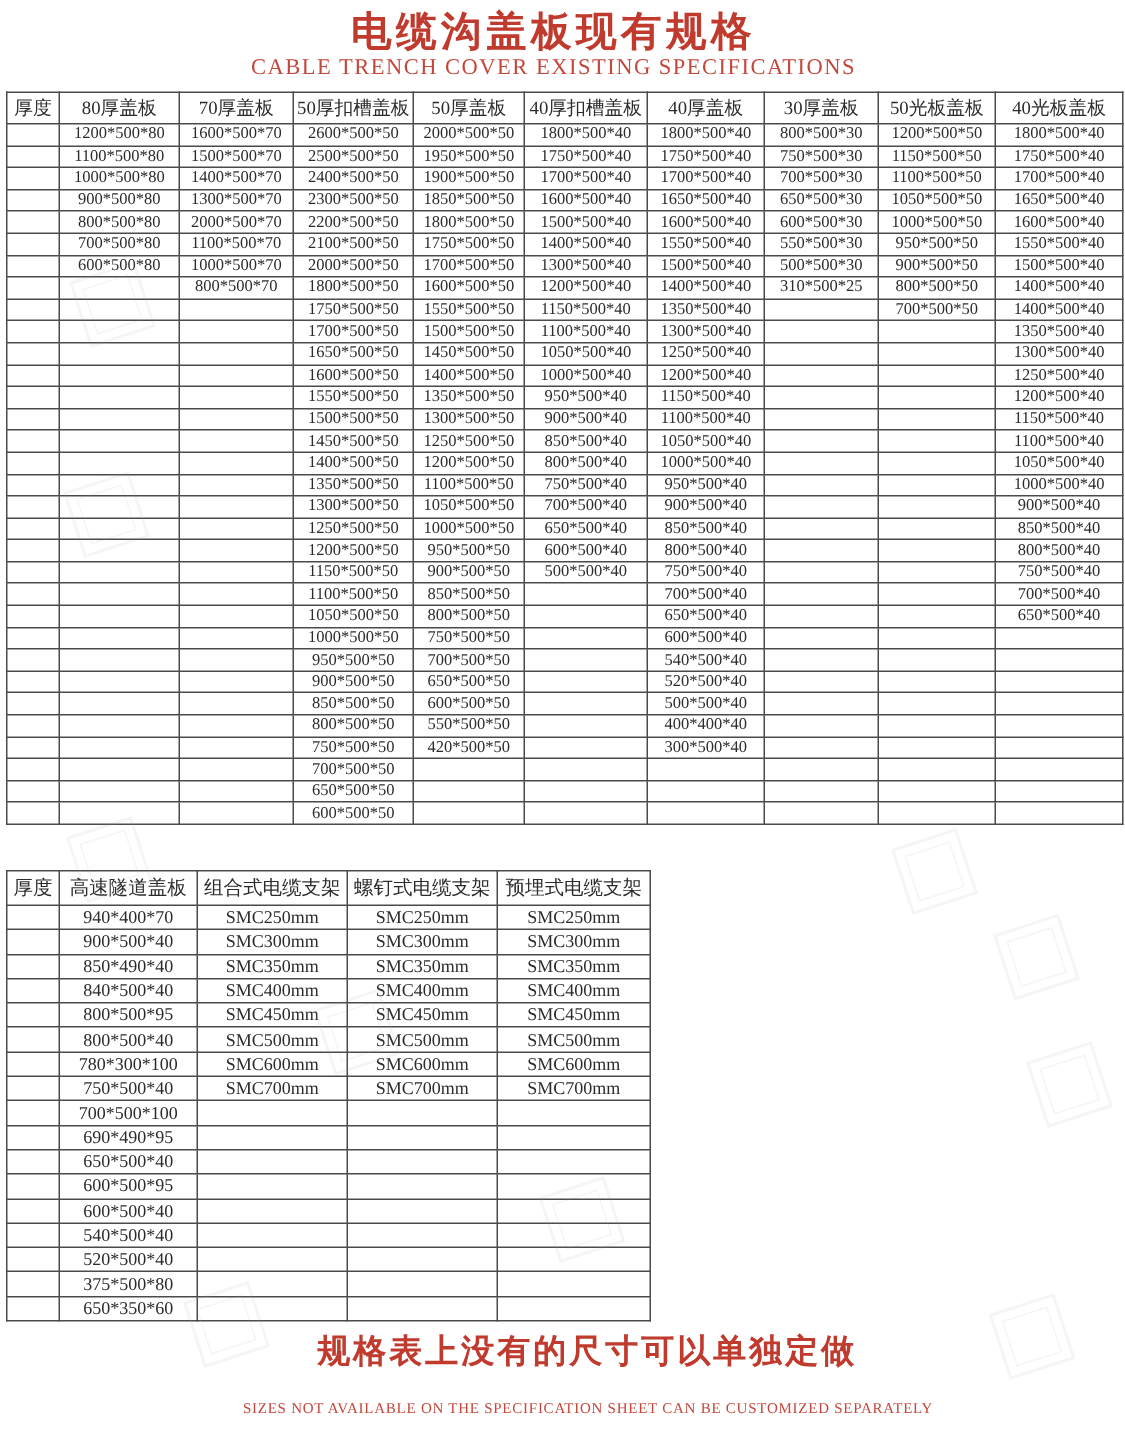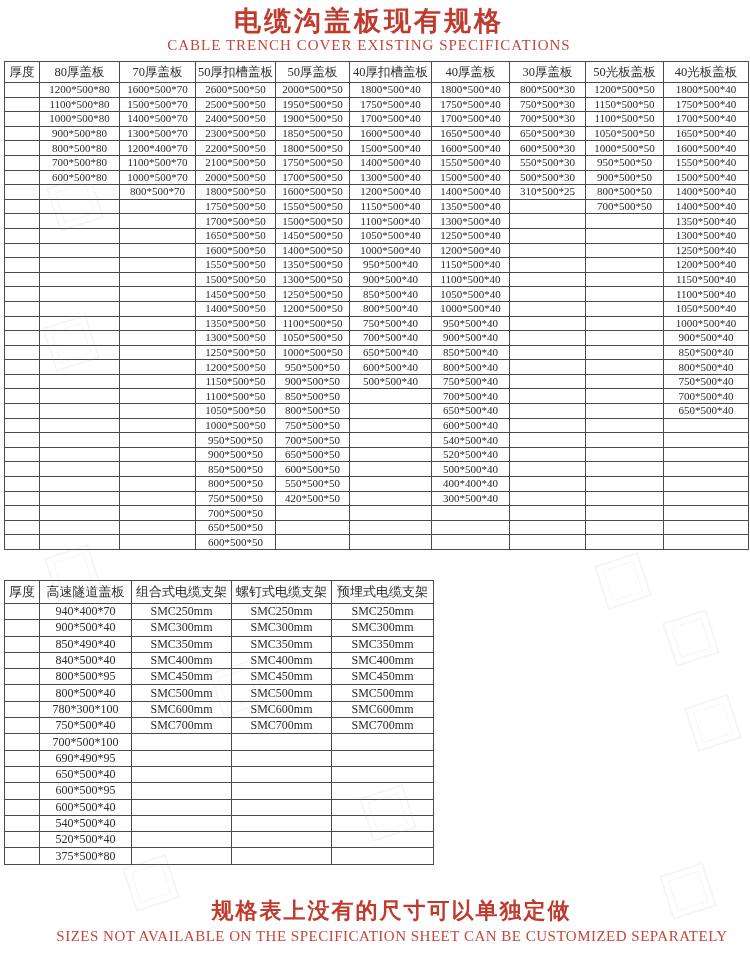--- a/index.html
+++ b/index.html
@@ -47,21 +47,21 @@
   .t2 th{height:22px;font-size:13px;}
   .t2 td{height:15.3px;font-size:12px;line-height:15px;}
   .t2 col:nth-child(1){width:35px;}
   .t2 col:nth-child(2){width:92px;}
   .t2 col:nth-child(3){width:100px;}
   .t2 col:nth-child(4){width:100px;}
   .t2 col:nth-child(5){width:102px;}
   
   .ftr{position:absolute;left:0;right:0;bottom:12px;text-align:center;}
   .ftr .big{font-size:22px;font-weight:700;letter-spacing:2px;color:#c03a2e;padding-left:45px;}
-  .ftr .small{font-size:15px;letter-spacing:0.5px;color:#c4473b;margin-top:2px;padding-left:46px;}
+  .ftr .small{font-size:10px;letter-spacing:0.5px;color:#c4473b;margin-top:18px;padding-left:46px;}
   
   .stamp{
     position:absolute;width:42px;height:42px;
     border:2px solid #9aa4b0;opacity:0.10;
     transform:rotate(-18deg);pointer-events:none;
   }
   .stamp::after{
     content:"";position:absolute;inset:5px;border:1px solid #9aa4b0;
   }
 </style>
@@ -147,21 +147,21 @@
           <td>1850*500*50</td>
           <td>1600*500*40</td>
           <td>1650*500*40</td>
           <td>650*500*30</td>
           <td>1050*500*50</td>
           <td>1650*500*40</td>
         </tr>
         <tr>
           <td></td>
           <td>800*500*80</td>
-          <td>1200*400*70</td>
+          <td>2000*500*70</td>
           <td>2200*500*50</td>
           <td>1800*500*50</td>
           <td>1500*500*40</td>
           <td>1600*500*40</td>
           <td>600*500*30</td>
           <td>1000*500*50</td>
           <td>1600*500*40</td>
         </tr>
         <tr>
           <td></td>
@@ -609,20 +609,27 @@
         <tr>
           <td></td>
           <td>520*500*40</td>
           <td></td>
           <td></td>
           <td></td>
         </tr>
         <tr>
           <td></td>
           <td>375*500*80</td>
+          <td></td>
+          <td></td>
+          <td></td>
+        </tr>
+        <tr>
+          <td></td>
+          <td>650*350*60</td>
           <td></td>
           <td></td>
           <td></td>
         </tr>
       </tbody>
     </table>
 
   <div class="ftr">
     <div class="big">规格表上没有的尺寸可以单独定做</div>
     <div class="small">SIZES NOT AVAILABLE ON THE SPECIFICATION SHEET CAN BE CUSTOMIZED SEPARATELY</div>

